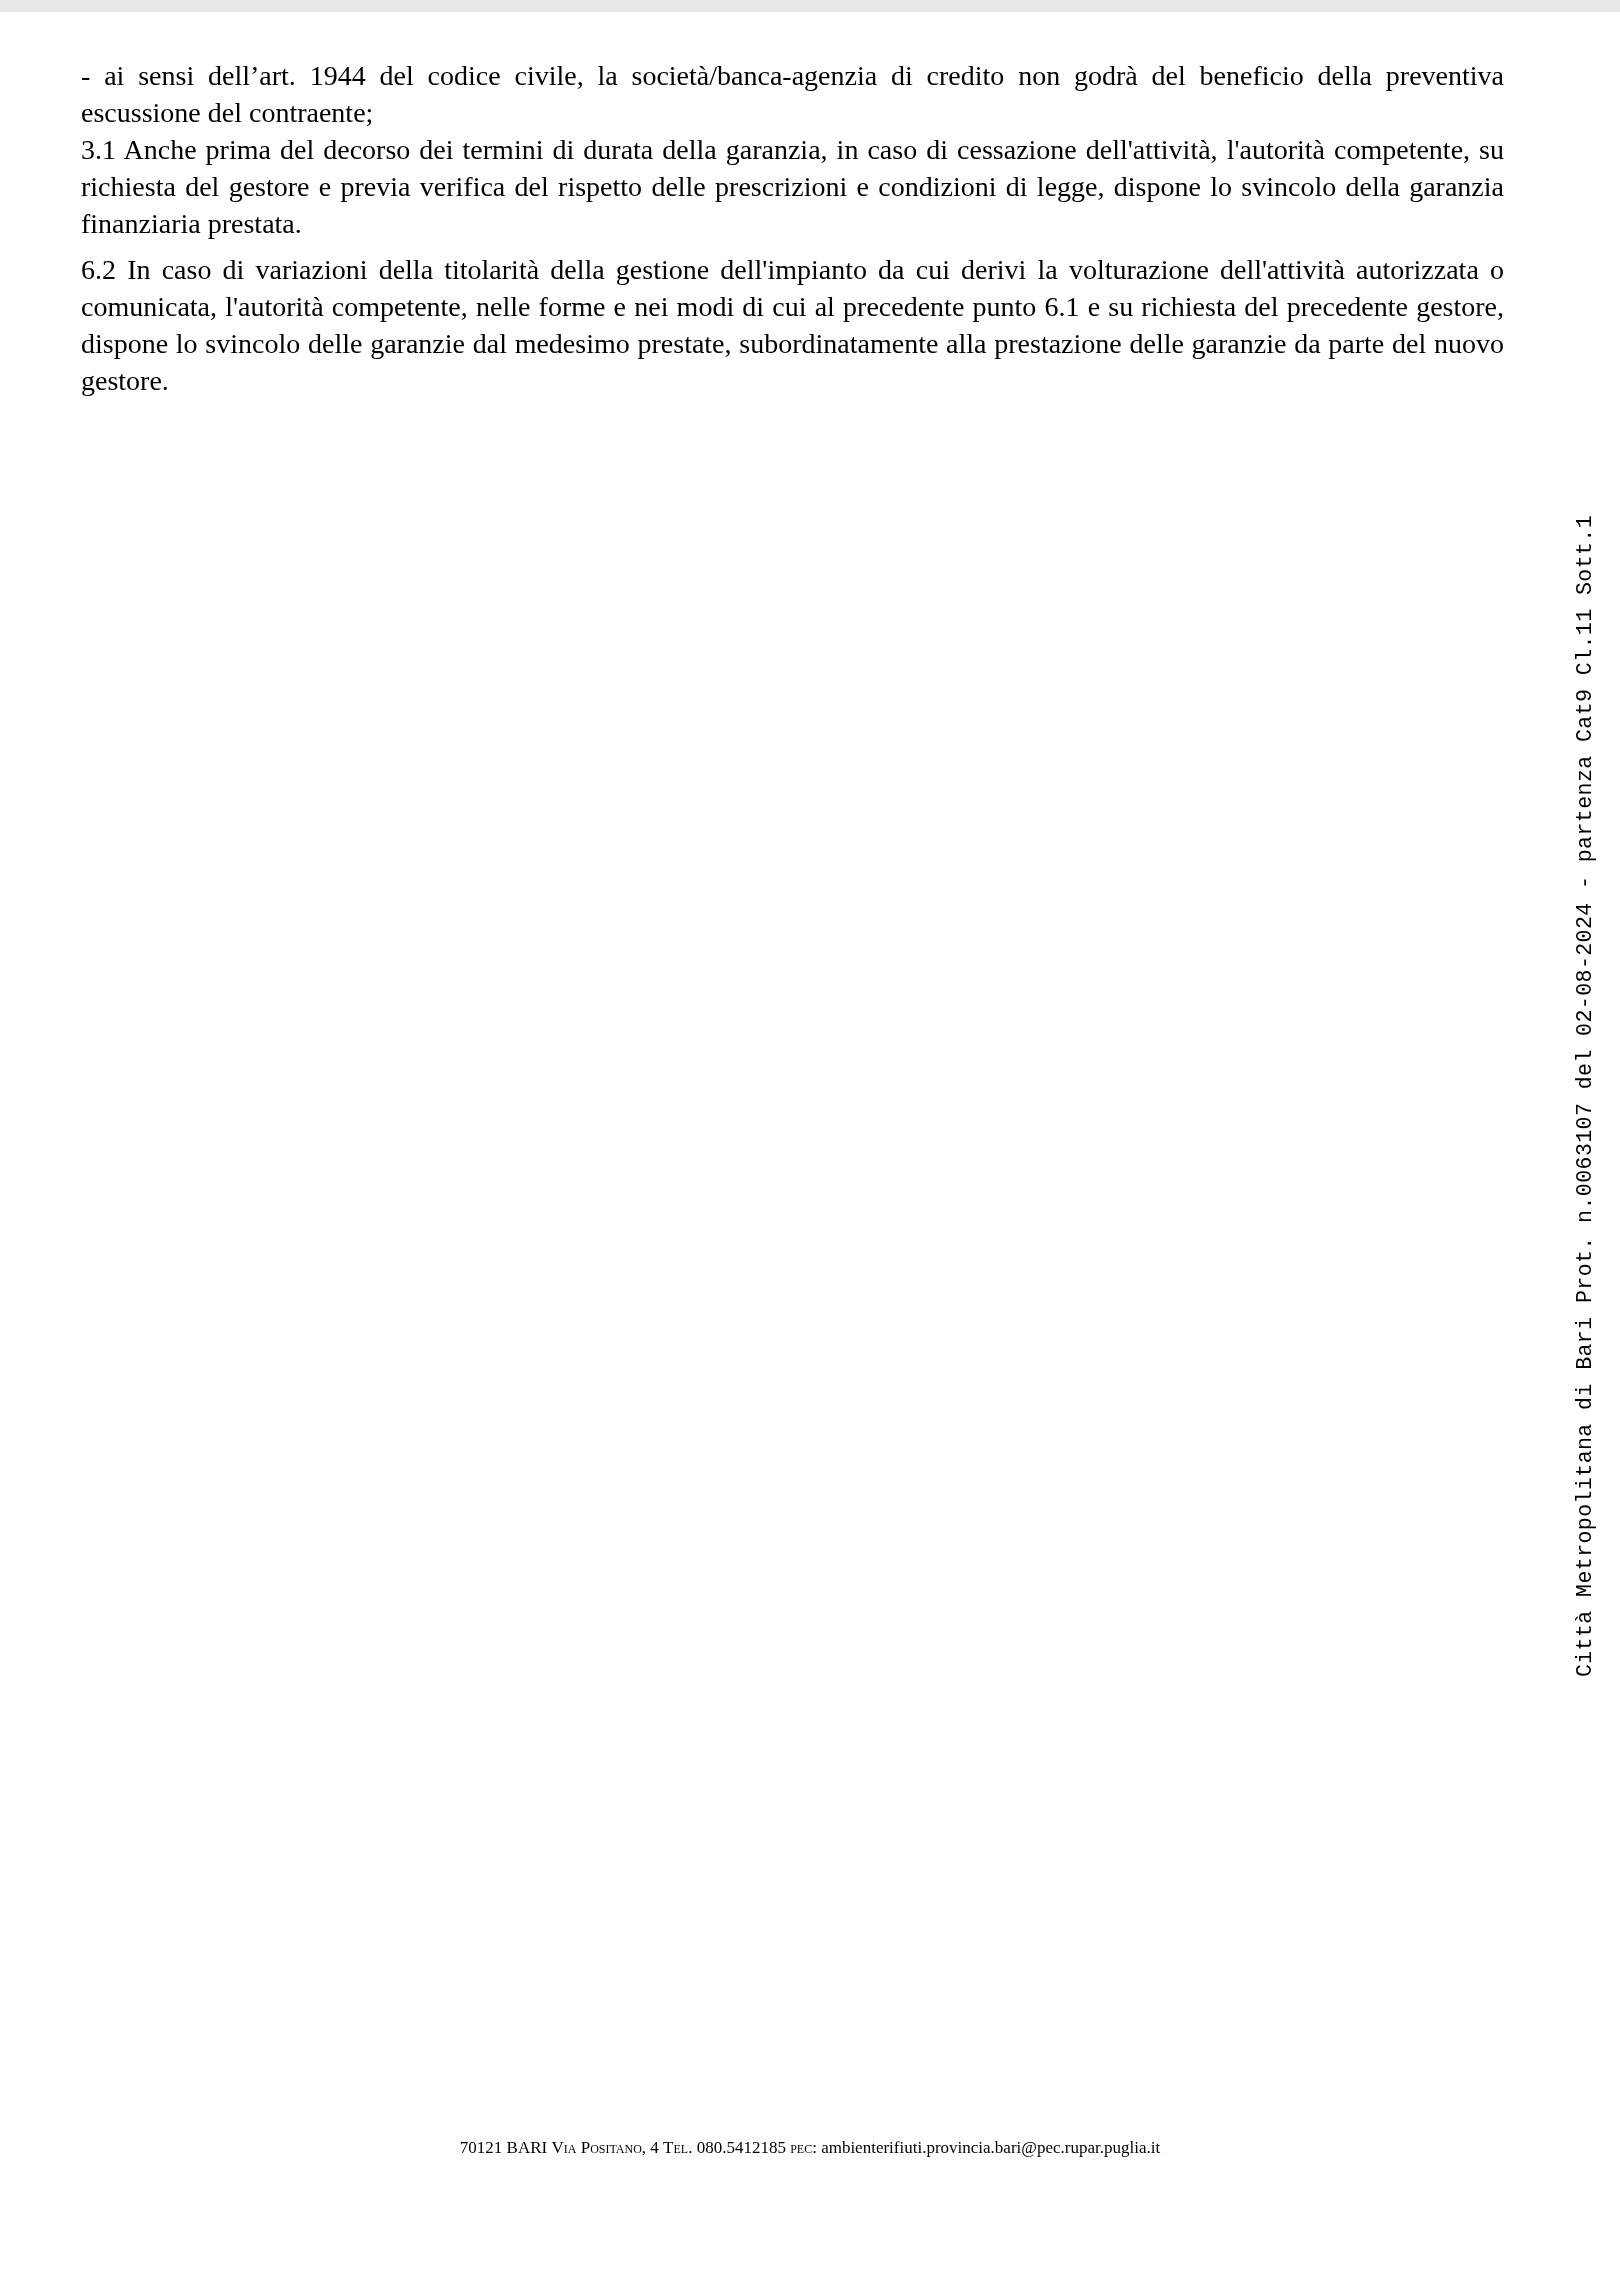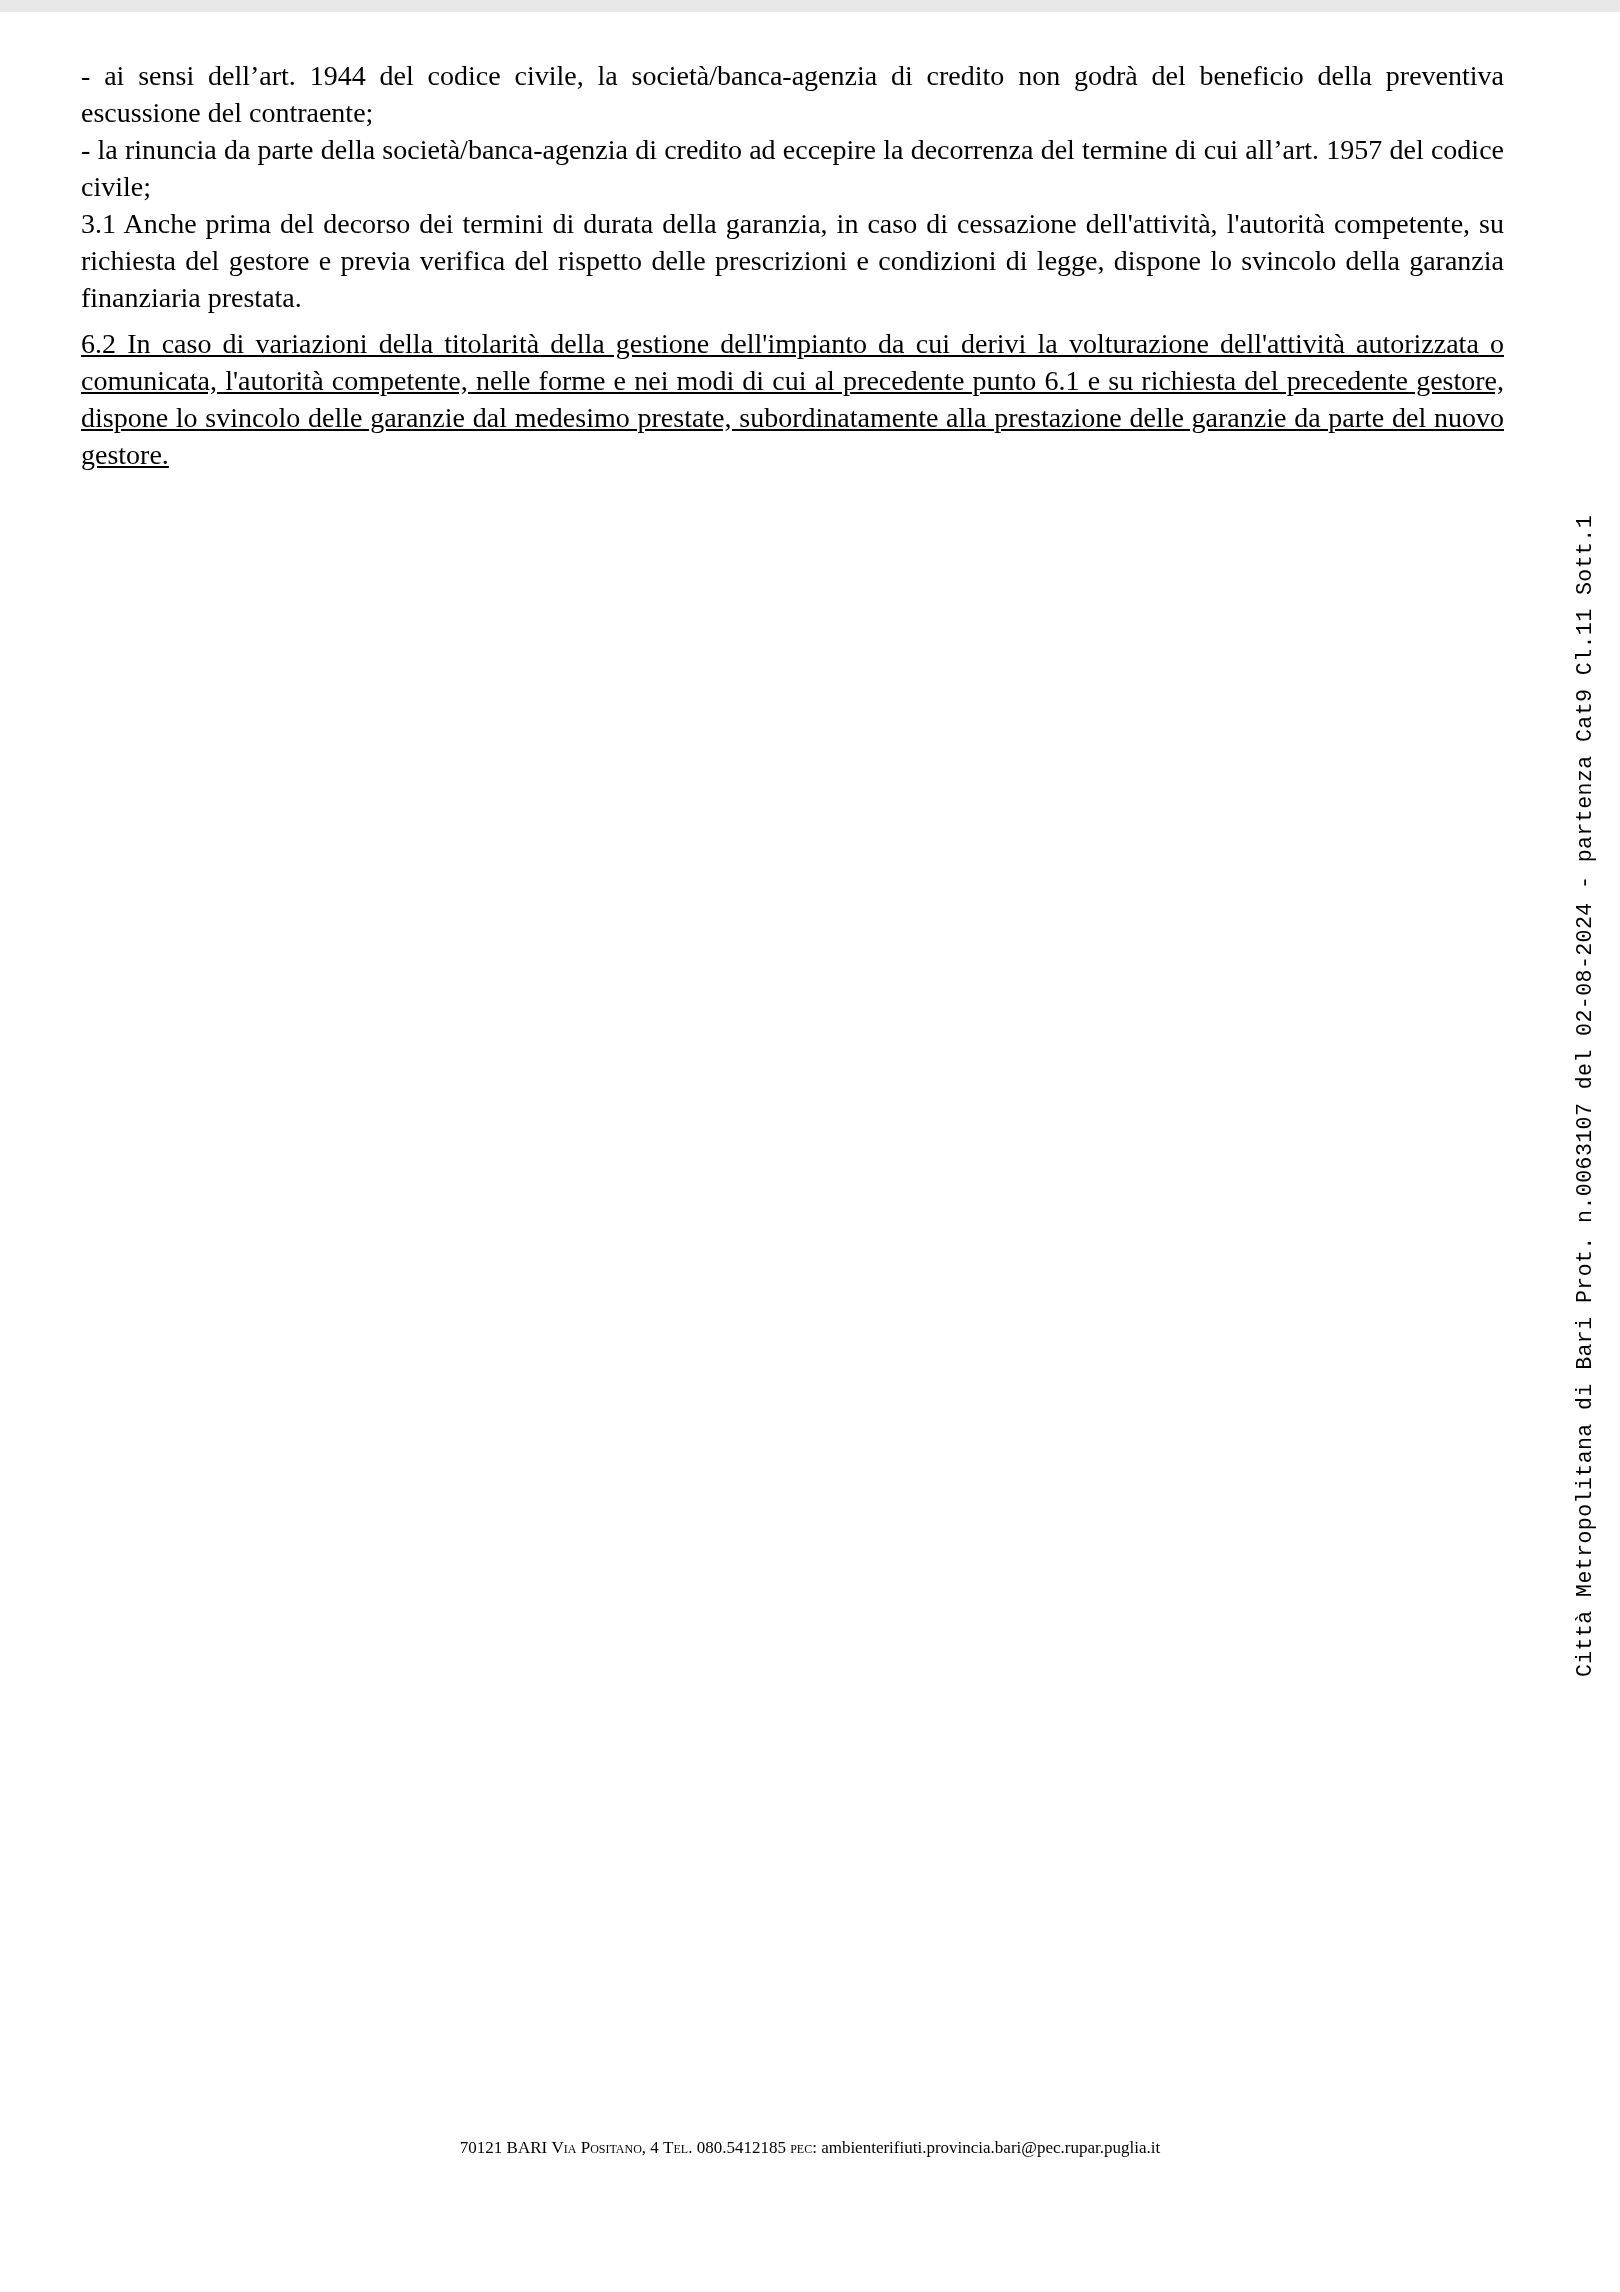--- a/index.html
+++ b/index.html
@@ -36,21 +36,20 @@
     font-size: 28px;
     font-weight: bold;
     margin: 48px 0 49px 0;
     text-align: left;
   }
   .clause {
     margin: 0;
   }
   .clause.gap {
     margin-top: 8.8px;
-    text-decoration: underline;
   }
   .stamp {
     position: absolute;
     left: 1585px;
     top: 1084px;
     transform: translate(-50%, -50%) rotate(-90deg);
     transform-origin: center center;
     white-space: nowrap;
     font-family: "Liberation Mono", monospace;
     font-size: 21.6px;
@@ -69,21 +68,20 @@
     font-variant: small-caps;
   }
 </style>
 </head>
 <body>
 
 <div class="page">
 
   <main class="content">
     <p class="para">- ai sensi dell’art. 1944 del codice civile, la società/banca-agenzia di credito non godrà del beneficio della preventiva escussione del contraente;</p>
-    <p class="para">- la rinuncia da parte della società/banca-agenzia di credito ad eccepire la decorrenza del termine di cui all’art. 1957 del codice civile;</p>
 
 
     <p class="clause">3.1 Anche prima del decorso dei termini di durata della garanzia, in caso di cessazione dell'attività, l'autorità competente, su richiesta del gestore e previa verifica del rispetto delle prescrizioni e condizioni di legge, dispone lo svincolo della garanzia finanziaria prestata.</p>
     <p class="clause gap">6.2 In caso di variazioni della titolarità della gestione dell'impianto da cui derivi la volturazione dell'attività autorizzata o comunicata, l'autorità competente, nelle forme e nei modi di cui al precedente punto 6.1 e su richiesta del precedente gestore, dispone lo svincolo delle garanzie dal medesimo prestate, subordinatamente alla prestazione delle garanzie da parte del nuovo gestore.</p>
   </main>
 
   <div class="stamp">Città Metropolitana di Bari Prot. n.0063107 del 02-08-2024 - partenza Cat9 Cl.11 Sott.1</div>
 
   <footer class="footer"><span>70121 BARI </span><span class="sc">Via Positano</span><span>, 4 </span><span class="sc">Tel.</span><span> 080.5412185 </span><span class="sc">pec:</span><span> ambienterifiuti.provincia.bari@pec.rupar.puglia.it</span></footer>
 

